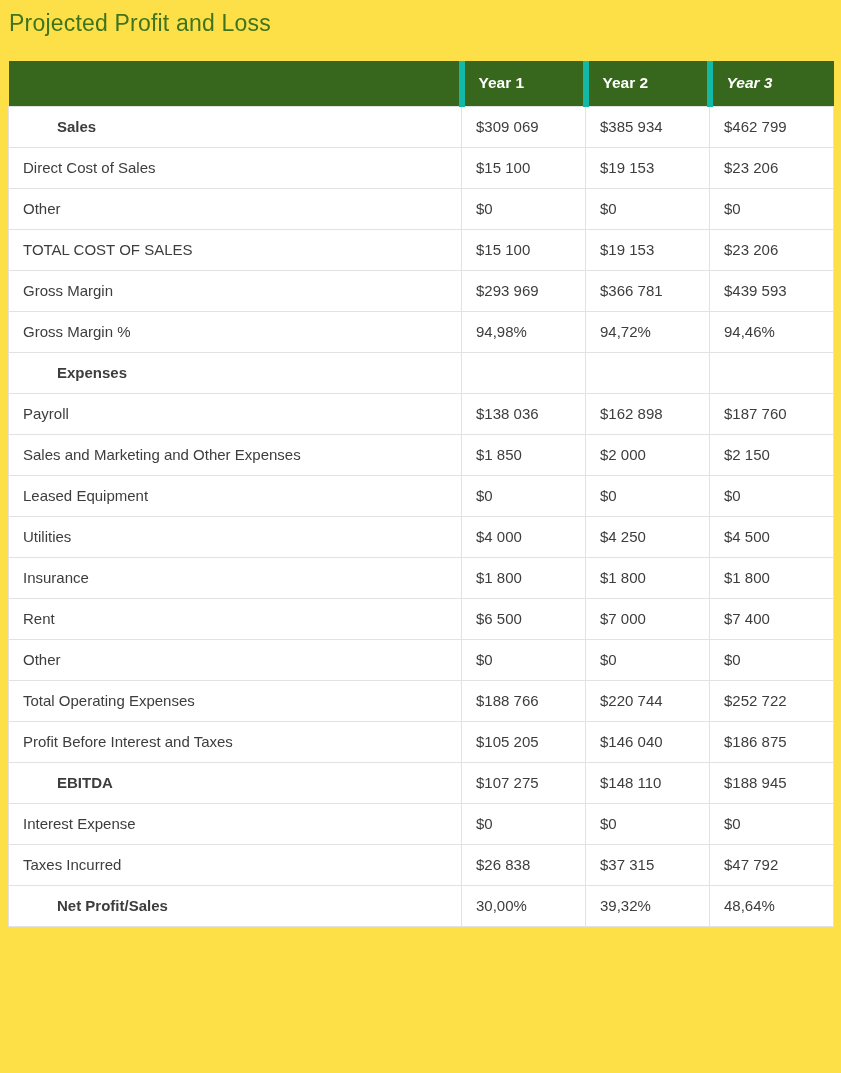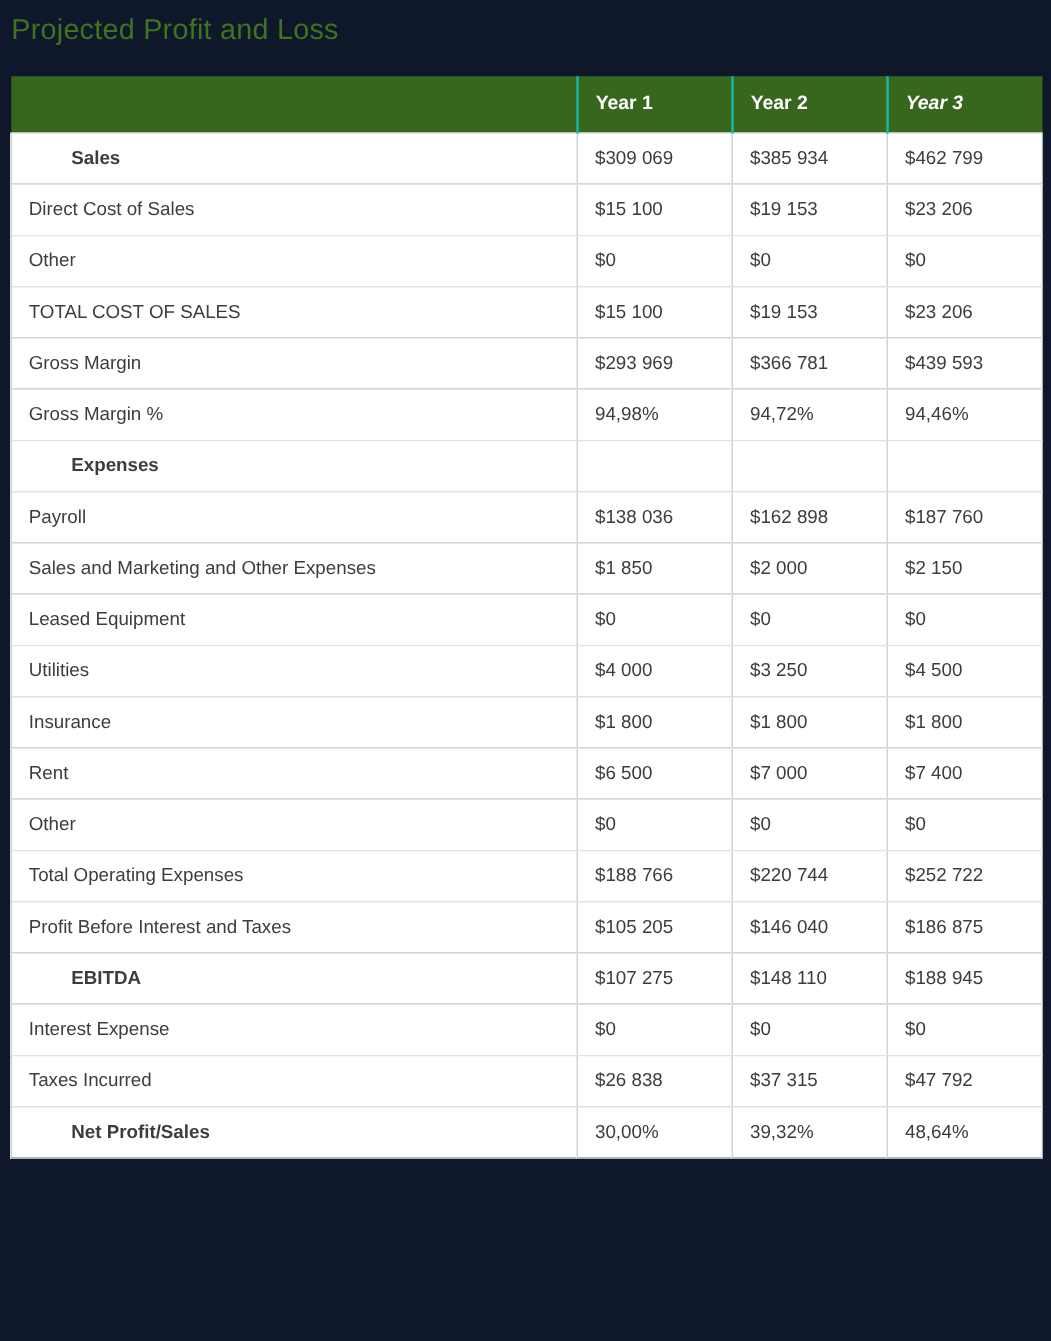--- a/index.html
+++ b/index.html
@@ -5,21 +5,21 @@
   * { box-sizing: border-box; margin: 0; padding: 0; }
   html, body {
     width: 841px;
     background: #ffffff;
     font-family: "Liberation Sans", "DejaVu Sans", sans-serif;
   }
   .page {
     width: 841px;
     height: 1073px;
     padding: 10px 8px 8px 8px;
-    background: #0f172a;
+    background: #fde047;
   }
   .page-title {
     font-size: 23px;
     font-weight: 400;
     color: #3e731f;
     letter-spacing: 0.2px;
     margin-left: 1px;
     margin-bottom: 24px;
   }
   table.pl-table {
@@ -32,21 +32,21 @@
   table.pl-table col.c-label { width: 453px; }
   table.pl-table col.c-year  { width: 124px; }
   table.pl-table thead th {
     background: #36671d;
     color: #ffffff;
     font-weight: 700;
     font-size: 15.5px;
     text-align: left;
     padding: 12px 14px;
     height: 45px;
-    border-right: 2px solid #14b8a6;
+    border-right: 6px solid #14b8a6;
     border-bottom: 1px solid #e2e2e2;
   }
   table.pl-table thead th:last-child { border-right: none; font-style: italic; }
   table.pl-table tbody td {
     border: 1px solid #e2e2e2;
     padding: 11px 14px;
     height: 41px;
     text-align: left;
     vertical-align: middle;
     background: #ffffff;
@@ -133,21 +133,21 @@
         </tr>
         <tr>
           <td class="label-cell">Leased Equipment</td>
           <td class="value-cell">$0</td>
           <td class="value-cell">$0</td>
           <td class="value-cell">$0</td>
         </tr>
         <tr>
           <td class="label-cell">Utilities</td>
           <td class="value-cell">$4 000</td>
-          <td class="value-cell">$3 250</td>
+          <td class="value-cell">$4 250</td>
           <td class="value-cell">$4 500</td>
         </tr>
         <tr>
           <td class="label-cell">Insurance</td>
           <td class="value-cell">$1 800</td>
           <td class="value-cell">$1 800</td>
           <td class="value-cell">$1 800</td>
         </tr>
         <tr>
           <td class="label-cell">Rent</td>

